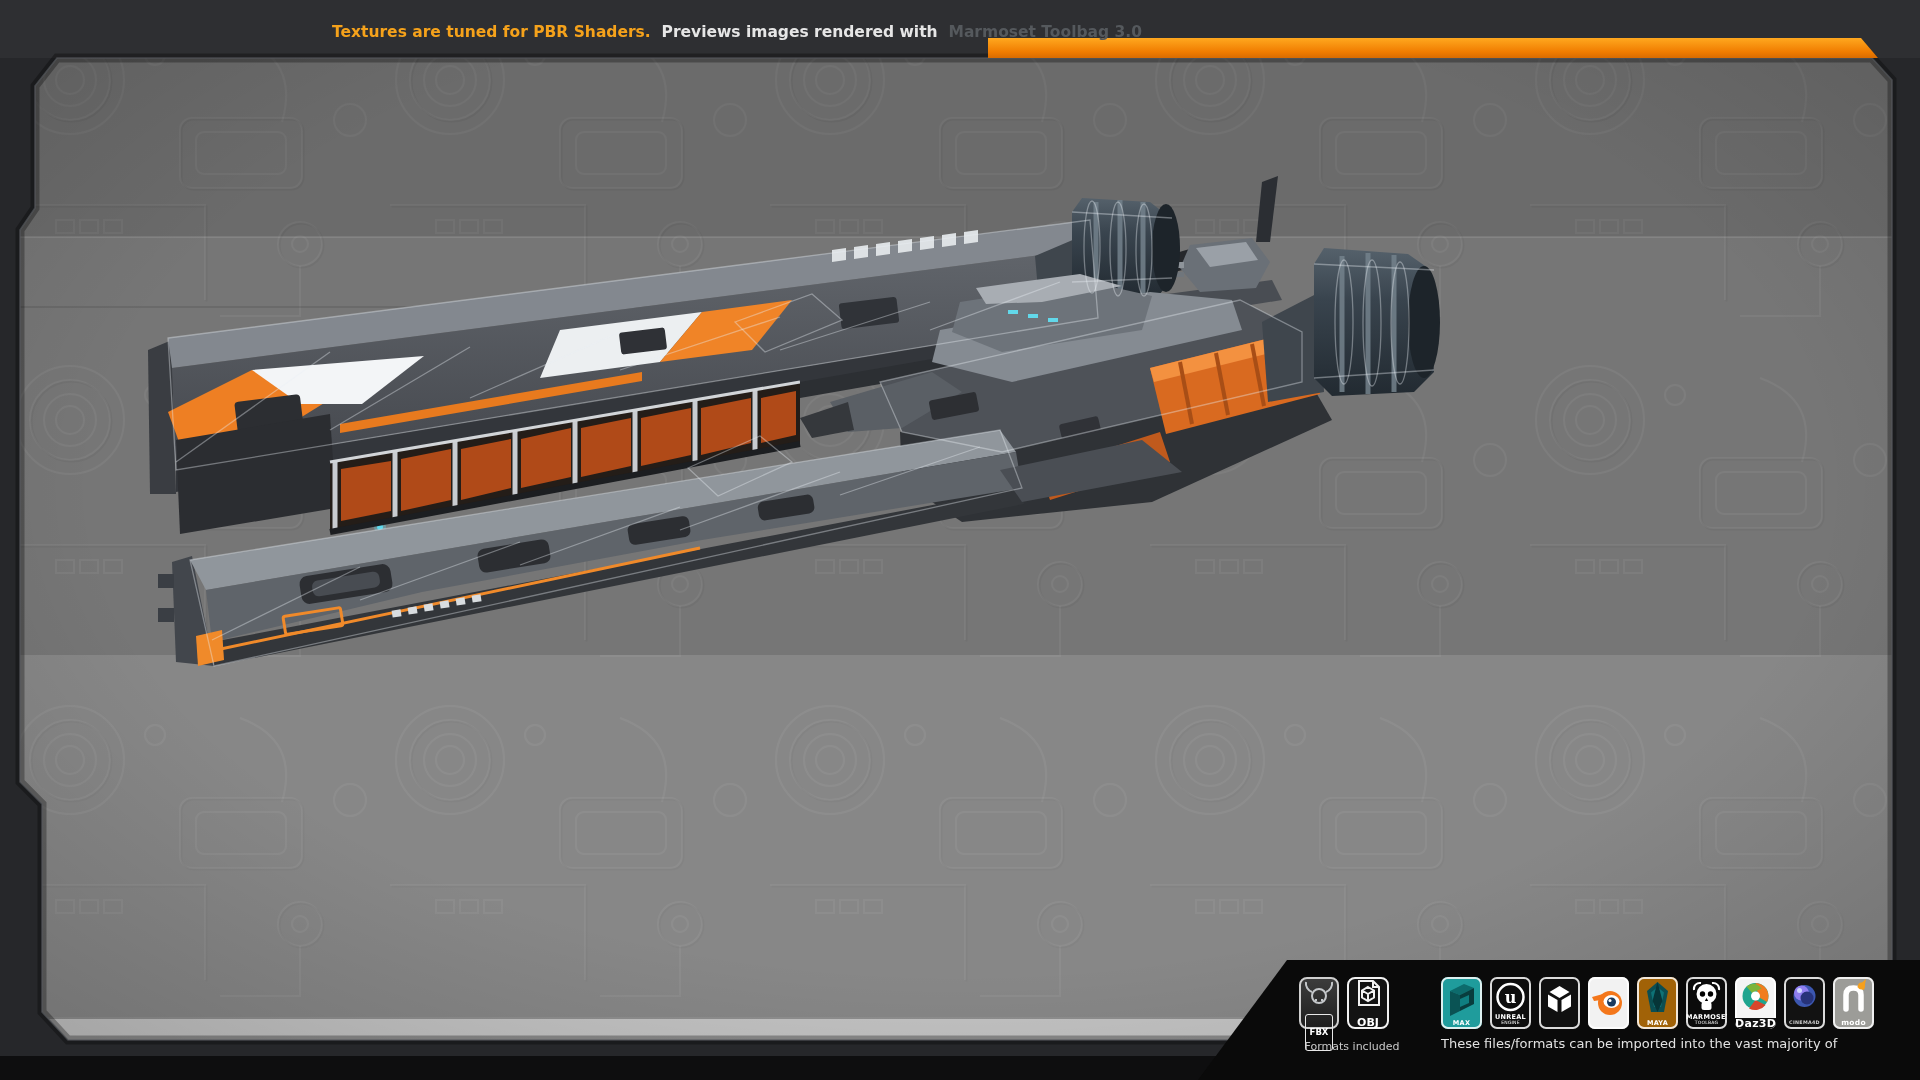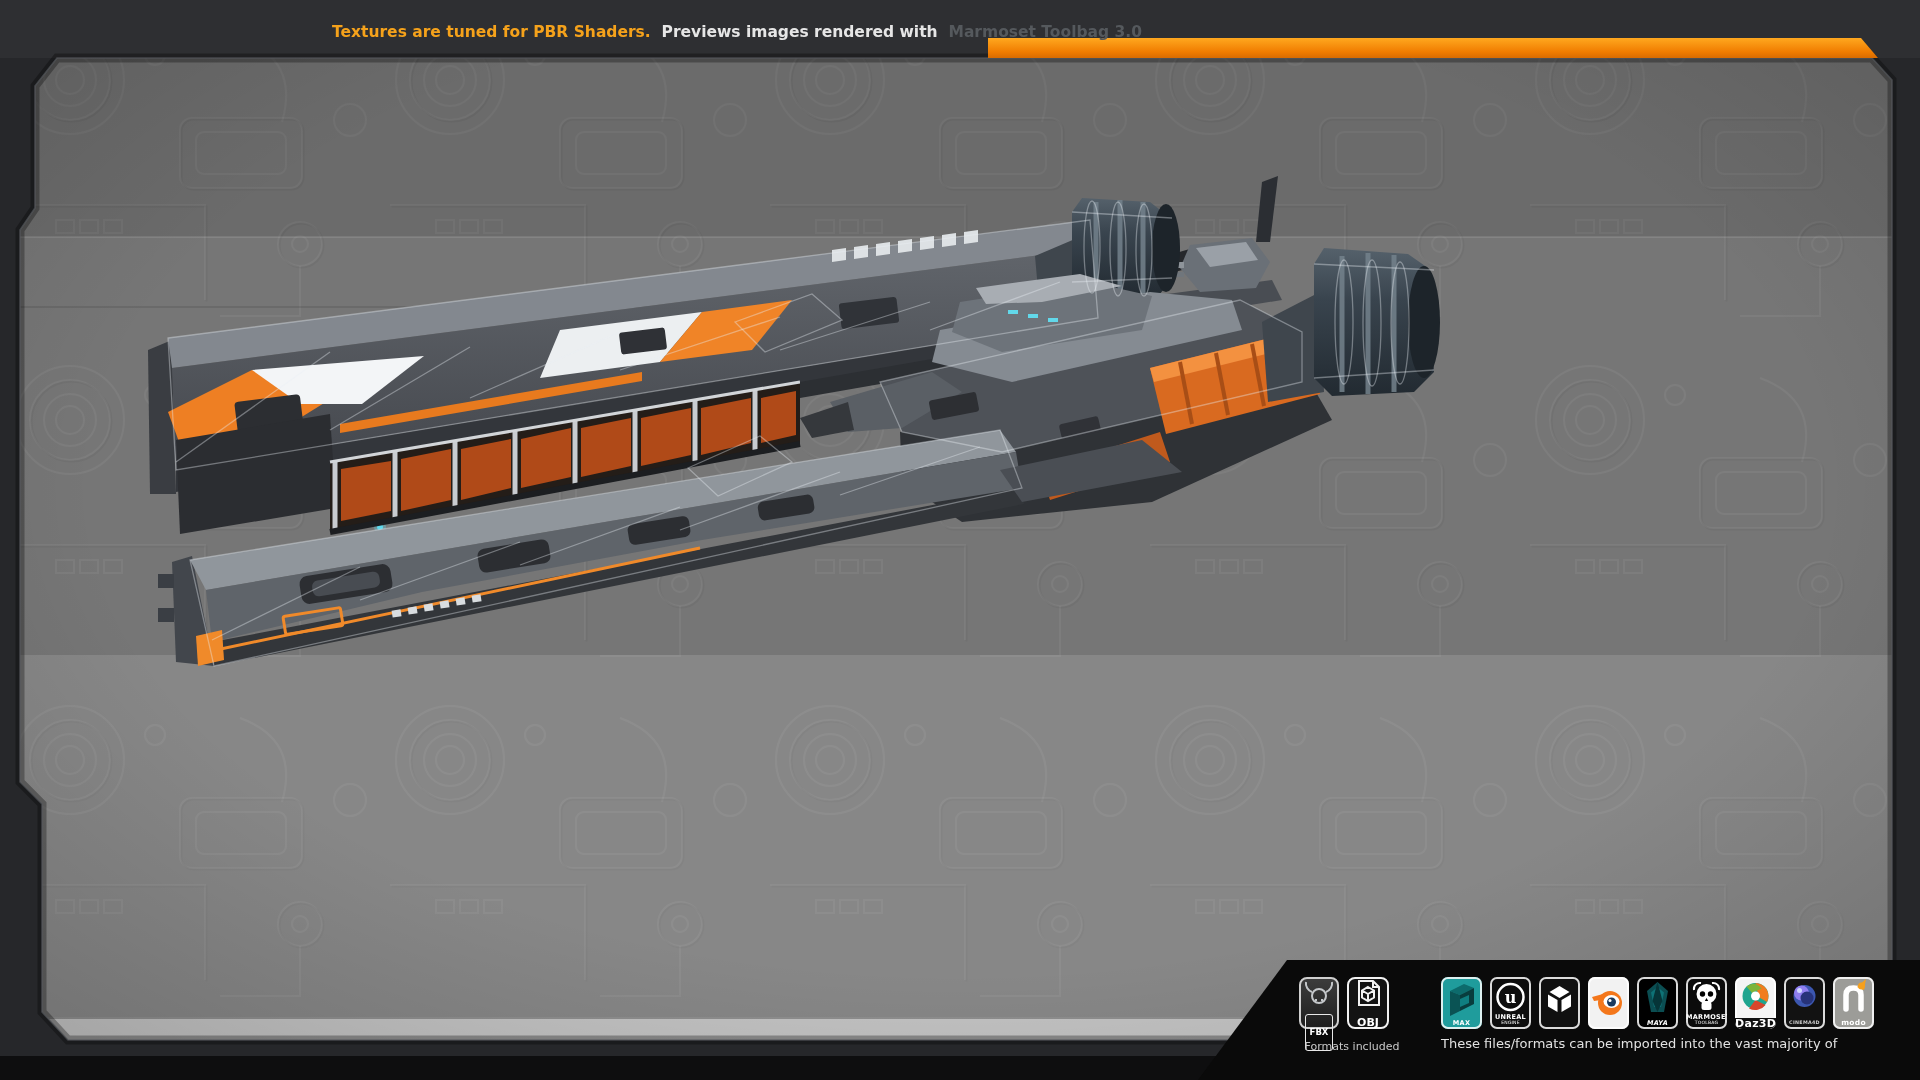--- a/index.html
+++ b/index.html
@@ -348,21 +348,21 @@
   </div>
   <div class="abs sw" style="left: 1588px; background: rgb(242, 242, 242);">
     <svg width="41" height="52" viewBox="0 0 41 52">
       <polygon points="4,20 15,17 13,23 6,24" fill="#f4771b"></polygon>
       <circle cx="22" cy="26" r="12" fill="#f4771b"></circle>
       <ellipse cx="23.5" cy="24.5" rx="8" ry="6.5" fill="#fff"></ellipse>
       <circle cx="23.5" cy="25" r="4.5" fill="#1b3a5e"></circle>
       <circle cx="22" cy="23.5" r="1.5" fill="#fff"></circle>
     </svg>
   </div>
-  <div class="abs sw" style="left: 1637px; background: #000000; font-style: italic;">
+  <div class="abs sw" style="left: 1637px; background: #a16207;">
     <svg width="41" height="40" viewBox="0 0 41 40">
       <polygon points="20.5,5 31,14 27,35 14,35 10,14" fill="#0b4e52"></polygon>
       <polygon points="20.5,10 27,15.5 24,30 17,30 14,15.5" fill="#0e7276"></polygon>
       <polygon points="20.5,5 25.5,24 20.5,35 15.5,24" fill="#063538"></polygon>
     </svg>
     <span class="lbl">MAYA</span>
   </div>
   <div class="abs sw" style="left: 1686px; background: rgb(11, 11, 11);">
     <svg width="41" height="38" viewBox="0 0 41 38">
       <path d="M8 13 a6 6 0 0 1 7 -7" fill="none" stroke="#fff" stroke-width="2"></path>

